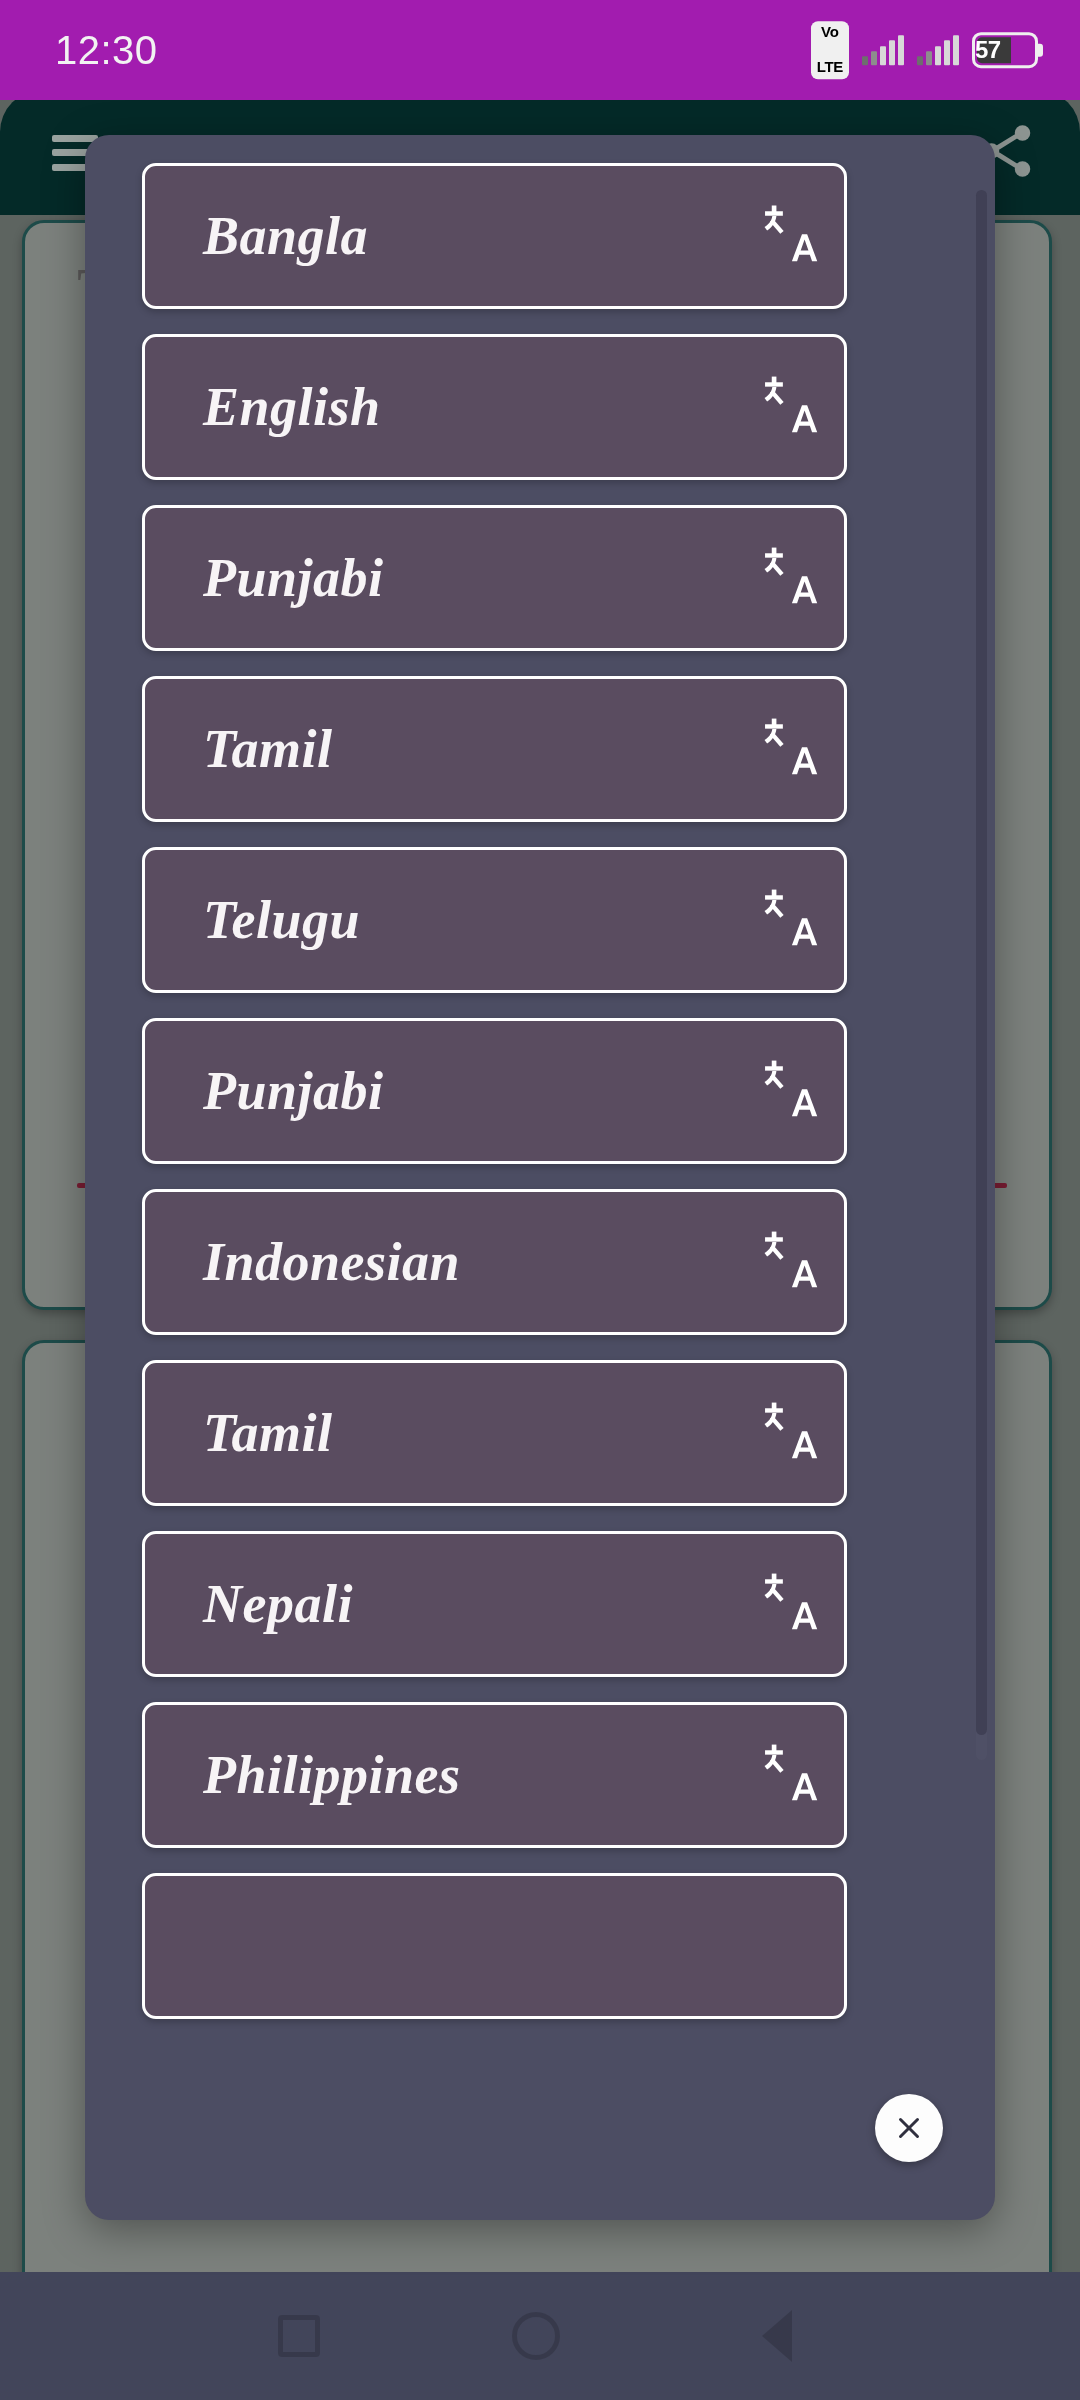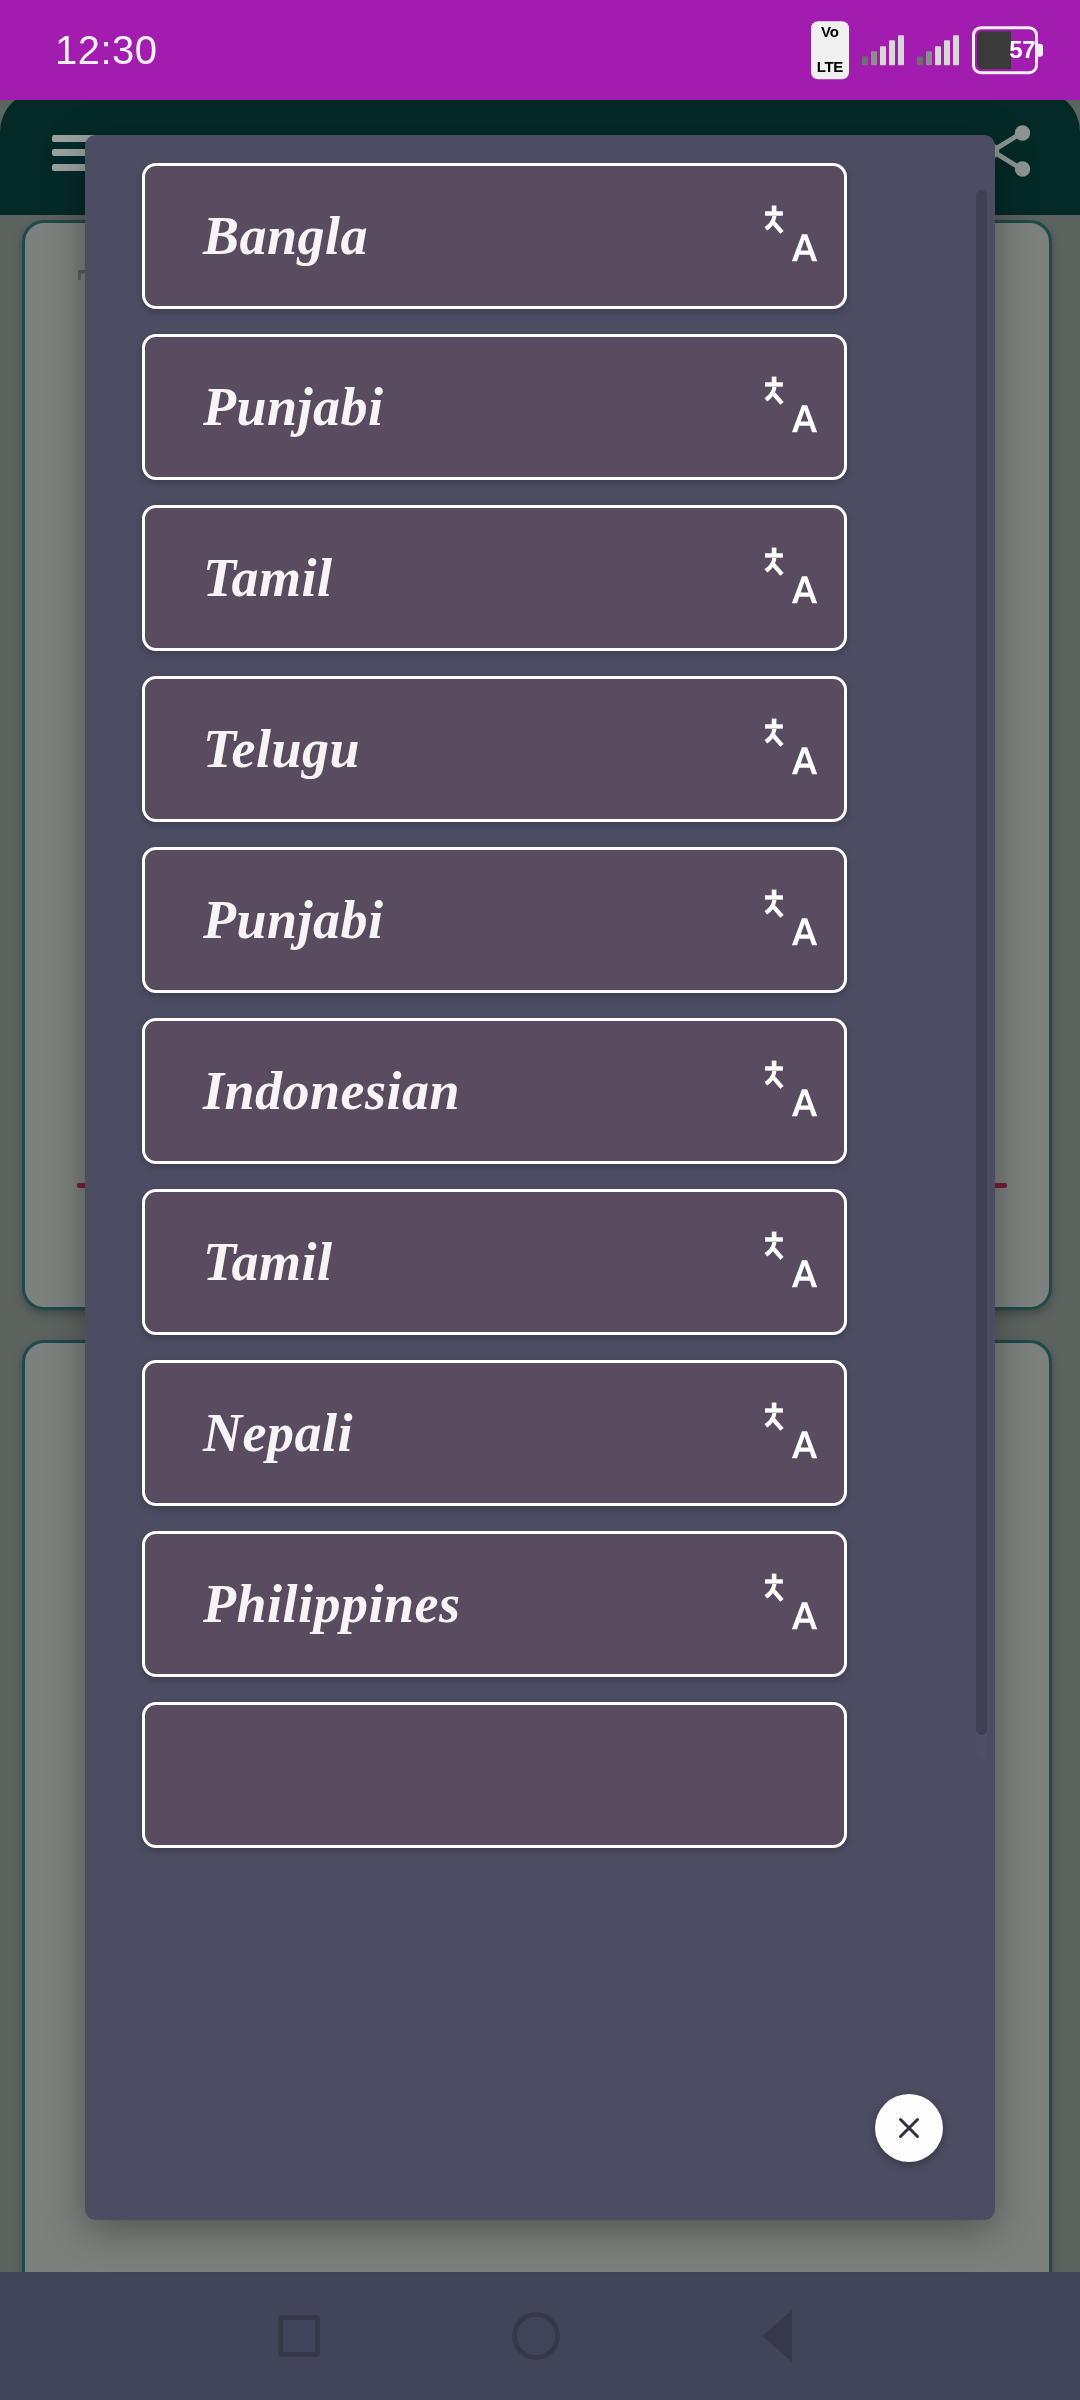--- a/index.html
+++ b/index.html
@@ -27,23 +27,23 @@
   }
   .volte span { display:block; line-height:1.02; letter-spacing:-0.3px; }
   .sigbars { display:flex; align-items:flex-end; gap:3px; height:30px; }
   .sigbars i { display:block; width:6px; background:#d8d8d8; border-radius:1px; }
   .sigbars i.b1 { height:9px;  background:#6e6e6e; }
   .sigbars i.b2 { height:14px; background:#8d8d8d; }
   .sigbars i.b3 { height:19px; }
   .sigbars i.b4 { height:25px; }
   .sigbars i.b5 { height:30px; }
   .battery {
-    position:relative; width:66px; height:48px;
+    position:relative; width:66px; height:36px;
     border:3px solid #efefef; border-radius:9px;
-    display:flex; align-items:center; justify-content:flex-end;
+    display:flex; align-items:center; justify-content:flex-start;
   }
   .battery:after {
     content:""; position:absolute; right:-8px; top:50%; transform:translateY(-50%);
     width:5px; height:13px; background:#efefef; border-radius:0 3px 3px 0;
   }
   .battery-fill {
     position:absolute; left:2px; top:2px; bottom:2px; width:56%;
     background:#3a3a3a; border-radius:5px 0 0 5px;
   }
   .battery-txt {
@@ -96,21 +96,21 @@
   }
   #nav-recent { left:278px; width:42px; height:42px; border:5px solid #000; border-radius:4px; }
   #nav-home   { left:512px; width:48px; height:48px; border:5px solid #000; border-radius:50%; }
   #nav-back   { left:762px; width:0; height:0;
                 border-top:26px solid transparent; border-bottom:26px solid transparent;
                 border-right:30px solid #000; }
 
   
   #modal {
     position:absolute; left:85px; top:135px; width:910px; height:2085px;
-    background:#4c4d63; border-radius:11px; z-index:30;
+    background:#4c4d63; border-radius:24px; z-index:30;
     box-shadow:0 10px 40px rgba(0,0,0,.35);
     overflow:hidden;
   }
   #lang-list {
     position:absolute; left:0; top:0; right:0; height:1930px;
     padding:28px 48px 0 57px; overflow:hidden;
   }
   .lang-item {
     position:relative; width:705px; height:146px;
     background:#5a4c60; border:3px solid #ffffff; border-radius:14px;
@@ -187,20 +187,30 @@
         <span class="lang-label">Bangla</span>
         <span class="lang-icon"><svg width="62" height="62" viewBox="0 0 24 24" fill="#ffffff">
             <path d="M3.5 3.2h6.9v1.7H3.5z"></path>
             <path d="M6.1 1.0h1.8v2.6H6.1z"></path>
             <path d="M6.3 5.0h1.6c-.25 2.35-1.6 4.35-3.6 5.6l-1.0-1.35c1.7-1.0 2.8-2.5 3.0-4.25z"></path>
             <path d="M5.4 7.3l1.3-1.05 4.0 4.6-1.3 1.1z"></path>
             <path d="M13.9 22.5l3.9-10.4h2.0l3.9 10.4h-2.0l-.85-2.45h-4.1l-.85 2.45zm3.4-4.1h3.0l-1.5-4.3z"></path>
           </svg></span>
       </div>
       <div class="lang-item">
+        <span class="lang-label">English</span>
+        <span class="lang-icon"><svg width="62" height="62" viewBox="0 0 24 24" fill="#ffffff">
+            <path d="M3.5 3.2h6.9v1.7H3.5z"></path>
+            <path d="M6.1 1.0h1.8v2.6H6.1z"></path>
+            <path d="M6.3 5.0h1.6c-.25 2.35-1.6 4.35-3.6 5.6l-1.0-1.35c1.7-1.0 2.8-2.5 3.0-4.25z"></path>
+            <path d="M5.4 7.3l1.3-1.05 4.0 4.6-1.3 1.1z"></path>
+            <path d="M13.9 22.5l3.9-10.4h2.0l3.9 10.4h-2.0l-.85-2.45h-4.1l-.85 2.45zm3.4-4.1h3.0l-1.5-4.3z"></path>
+          </svg></span>
+      </div>
+      <div class="lang-item">
         <span class="lang-label">Punjabi</span>
         <span class="lang-icon"><svg width="62" height="62" viewBox="0 0 24 24" fill="#ffffff">
             <path d="M3.5 3.2h6.9v1.7H3.5z"></path>
             <path d="M6.1 1.0h1.8v2.6H6.1z"></path>
             <path d="M6.3 5.0h1.6c-.25 2.35-1.6 4.35-3.6 5.6l-1.0-1.35c1.7-1.0 2.8-2.5 3.0-4.25z"></path>
             <path d="M5.4 7.3l1.3-1.05 4.0 4.6-1.3 1.1z"></path>
             <path d="M13.9 22.5l3.9-10.4h2.0l3.9 10.4h-2.0l-.85-2.45h-4.1l-.85 2.45zm3.4-4.1h3.0l-1.5-4.3z"></path>
           </svg></span>
       </div>
       <div class="lang-item">

